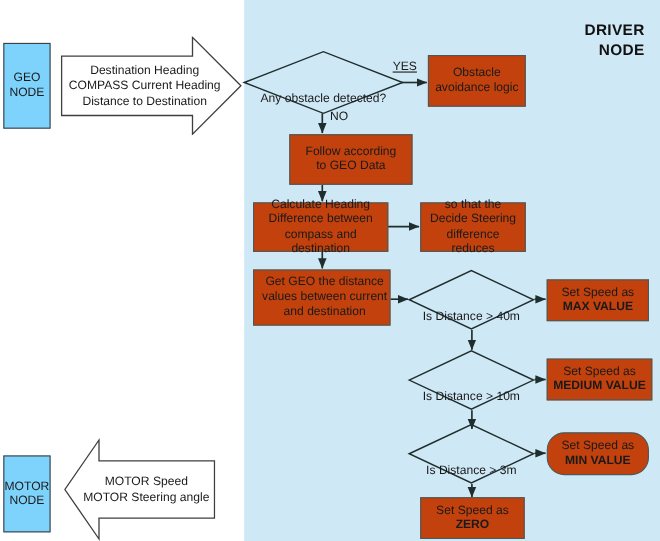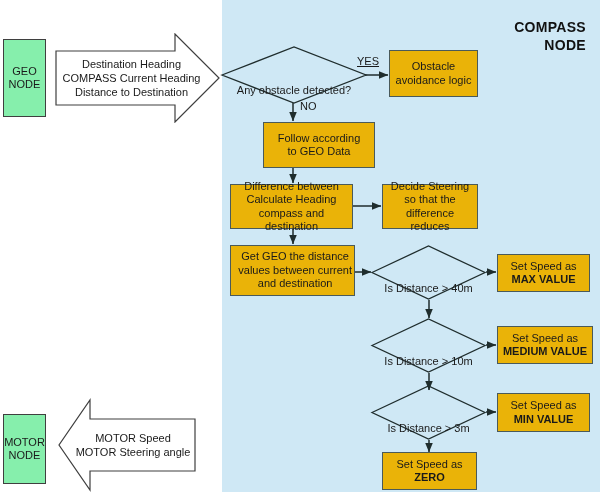--- a/index.html
+++ b/index.html
@@ -20,34 +20,34 @@
     left: 222px;
     top: 0;
     width: 378px;
     height: 492px;
     background: #cfe8f5;
   }
   .node-box {
     position: absolute;
     box-sizing: border-box;
     border: 1px solid #3f3f3f;
-    background: #86efac;
+    background: #7dd3fc;
     display: flex;
     align-items: center;
     justify-content: center;
     text-align: center;
     font-size: 11px;
     line-height: 13px;
     color: #1a1a1a;
   }
   .proc-box {
     position: absolute;
     box-sizing: border-box;
     border: 1.4px solid #4a5a5a;
-    background: #eab308;
+    background: #c2410c;
     display: flex;
     align-items: center;
     justify-content: center;
     text-align: center;
     font-size: 11px;
     line-height: 13.5px;
     color: #1a1a1a;
     padding: 0 2px;
   }
   .proc-box b { font-weight: bold; }
@@ -118,21 +118,21 @@
   }
 </style>
 </head>
 <body>
 
 <div id="canvas">
 
   <div id="driver-panel"></div>
 
   <div id="panel-title">
-    <div>COMPASS</div>
+    <div>DRIVER</div>
     <div>NODE</div>
   </div>
 
   <svg id="connectors" viewBox="0 0 600 492">
     <defs>
       <marker id="arrowhead" markerWidth="7" markerHeight="7" refX="6.2" refY="3" orient="auto">
         <path d="M0,0.4 L6.4,3 L0,5.6 z" fill="#1f2d2d"></path>
       </marker>
     </defs>
 
@@ -218,30 +218,30 @@
 
   <div class="proc-box" style="left:263px; top:122px; width:112px; height:46px;">
     <div>
       <div>Follow according</div>
       <div>to GEO Data</div>
     </div>
   </div>
 
   <div class="proc-box" style="left:230px; top:184px; width:123px; height:45px;">
     <div>
+      <div>Calculate Heading</div>
       <div>Difference between</div>
-      <div>Calculate Heading</div>
       <div>compass and destination</div>
     </div>
   </div>
 
   <div class="proc-box" style="left:382px; top:184px; width:96px; height:45px;">
     <div>
+      <div>so that the</div>
       <div>Decide Steering</div>
-      <div>so that the</div>
       <div>difference reduces</div>
     </div>
   </div>
 
   <div class="proc-box" style="left:230px; top:245px; width:125px; height:51px;justify-content:flex-end;">
     <div>
       <div>Get GEO the distance</div>
       <div>values between current</div>
       <div>and destination</div>
     </div>
@@ -275,21 +275,21 @@
     </div>
   </div>
 
   <div class="diamond-wrap" style="left:371px; top:385px; width:115px; height:55px;">
     <svg width="115" height="55" viewBox="0 0 115 55">
       <path d="M1,27.5 L57.5,1 L114,27.5 L57.5,54 Z" fill="none" stroke="#1f2d2d" stroke-width="1.3"></path>
     </svg>
     <div class="diamond-label">Is Distance &gt; 3m</div>
   </div>
 
-  <div class="proc-box" style="left:497px; top:393px; width:93px; height:39px;">
+  <div class="proc-box" style="left:497px; top:393px; width:93px; height:39px;border-radius:16px;">
     <div>
       <span>Set Speed as </span><b>MIN VALUE</b>
     </div>
   </div>
 
   <div class="proc-box" style="left:382px; top:452px; width:95px; height:38px;">
     <div>
       <div>Set Speed as</div>
       <div><b>ZERO</b></div>
     </div>

